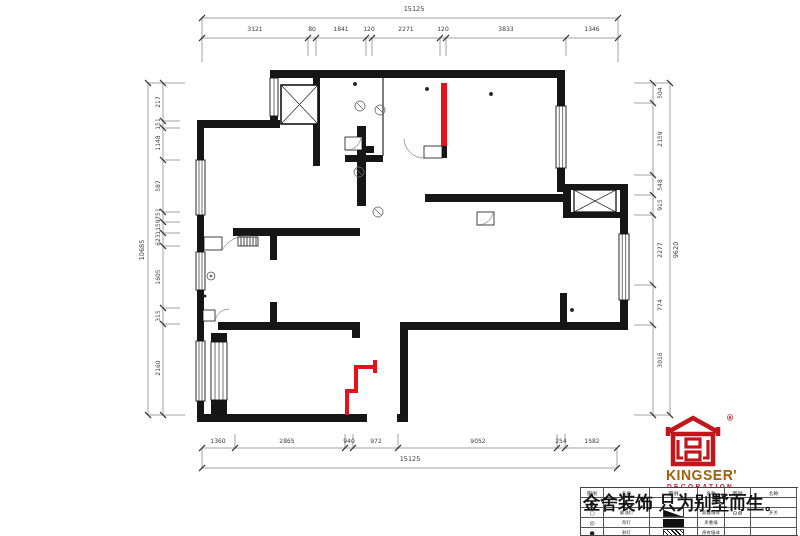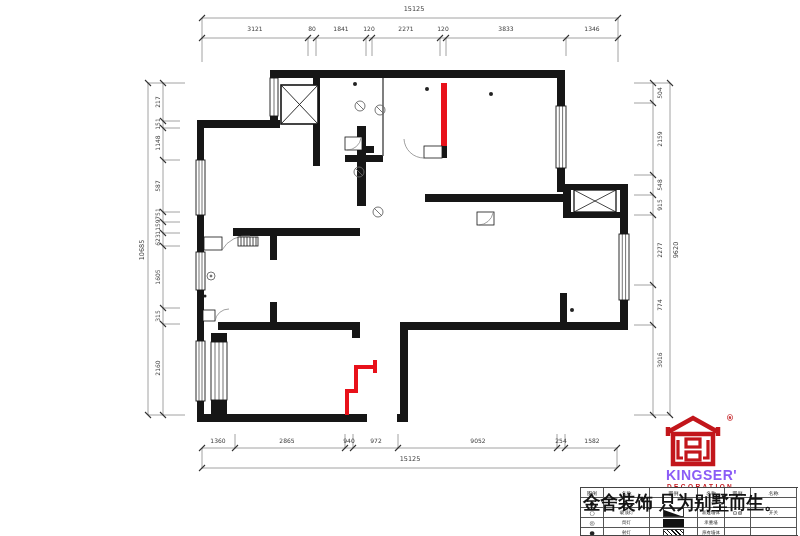--- a/index.html
+++ b/index.html
@@ -6,21 +6,21 @@
   .canvas{position:relative;width:800px;height:536px;background:#ffffff;overflow:hidden;
           font-family:"DejaVu Sans",sans-serif;}
   svg{position:absolute;left:0;top:0;}
   .dim{position:absolute;font-size:6px;color:#3c3c3c;white-space:nowrap;
        transform:translate(-50%,-50%);letter-spacing:0;}
   .dim.v{transform:translate(-50%,-50%) rotate(-90deg);}
   .dim.total{font-size:6.5px;}
   
   .logo{position:absolute;left:662px;top:414px;width:136px;height:74px;}
   .logo .reg{position:absolute;left:64px;top:0px;font-size:8px;color:#c2161b;font-weight:bold;}
-  .logo .brand{position:absolute;left:4px;top:53px;font-size:14px;font-weight:bold;color:#8b5cf6;
+  .logo .brand{position:absolute;left:4px;top:53px;font-size:14px;font-weight:bold;color:#a16207;
                font-family:"Liberation Sans",sans-serif;letter-spacing:.5px;}
   .logo .sub{position:absolute;left:5px;top:69px;font-size:6.5px;color:#c2161b;
              font-family:"Liberation Sans",sans-serif;letter-spacing:2.4px;font-weight:bold;}
   
   .titleblock{position:absolute;left:580px;top:487px;width:218px;height:49px;
               border:1px solid #444;border-right:none;box-sizing:border-box;overflow:hidden;
               display:grid;grid-template-columns:23px 46px 48px 27px 26px 46px;grid-auto-rows:10px;
               background:#fff;}
   .titleblock .cell{border-right:1px solid #555;border-bottom:1px solid #555;
                     font-size:4.5px;color:#222;display:flex;align-items:center;justify-content:center;

